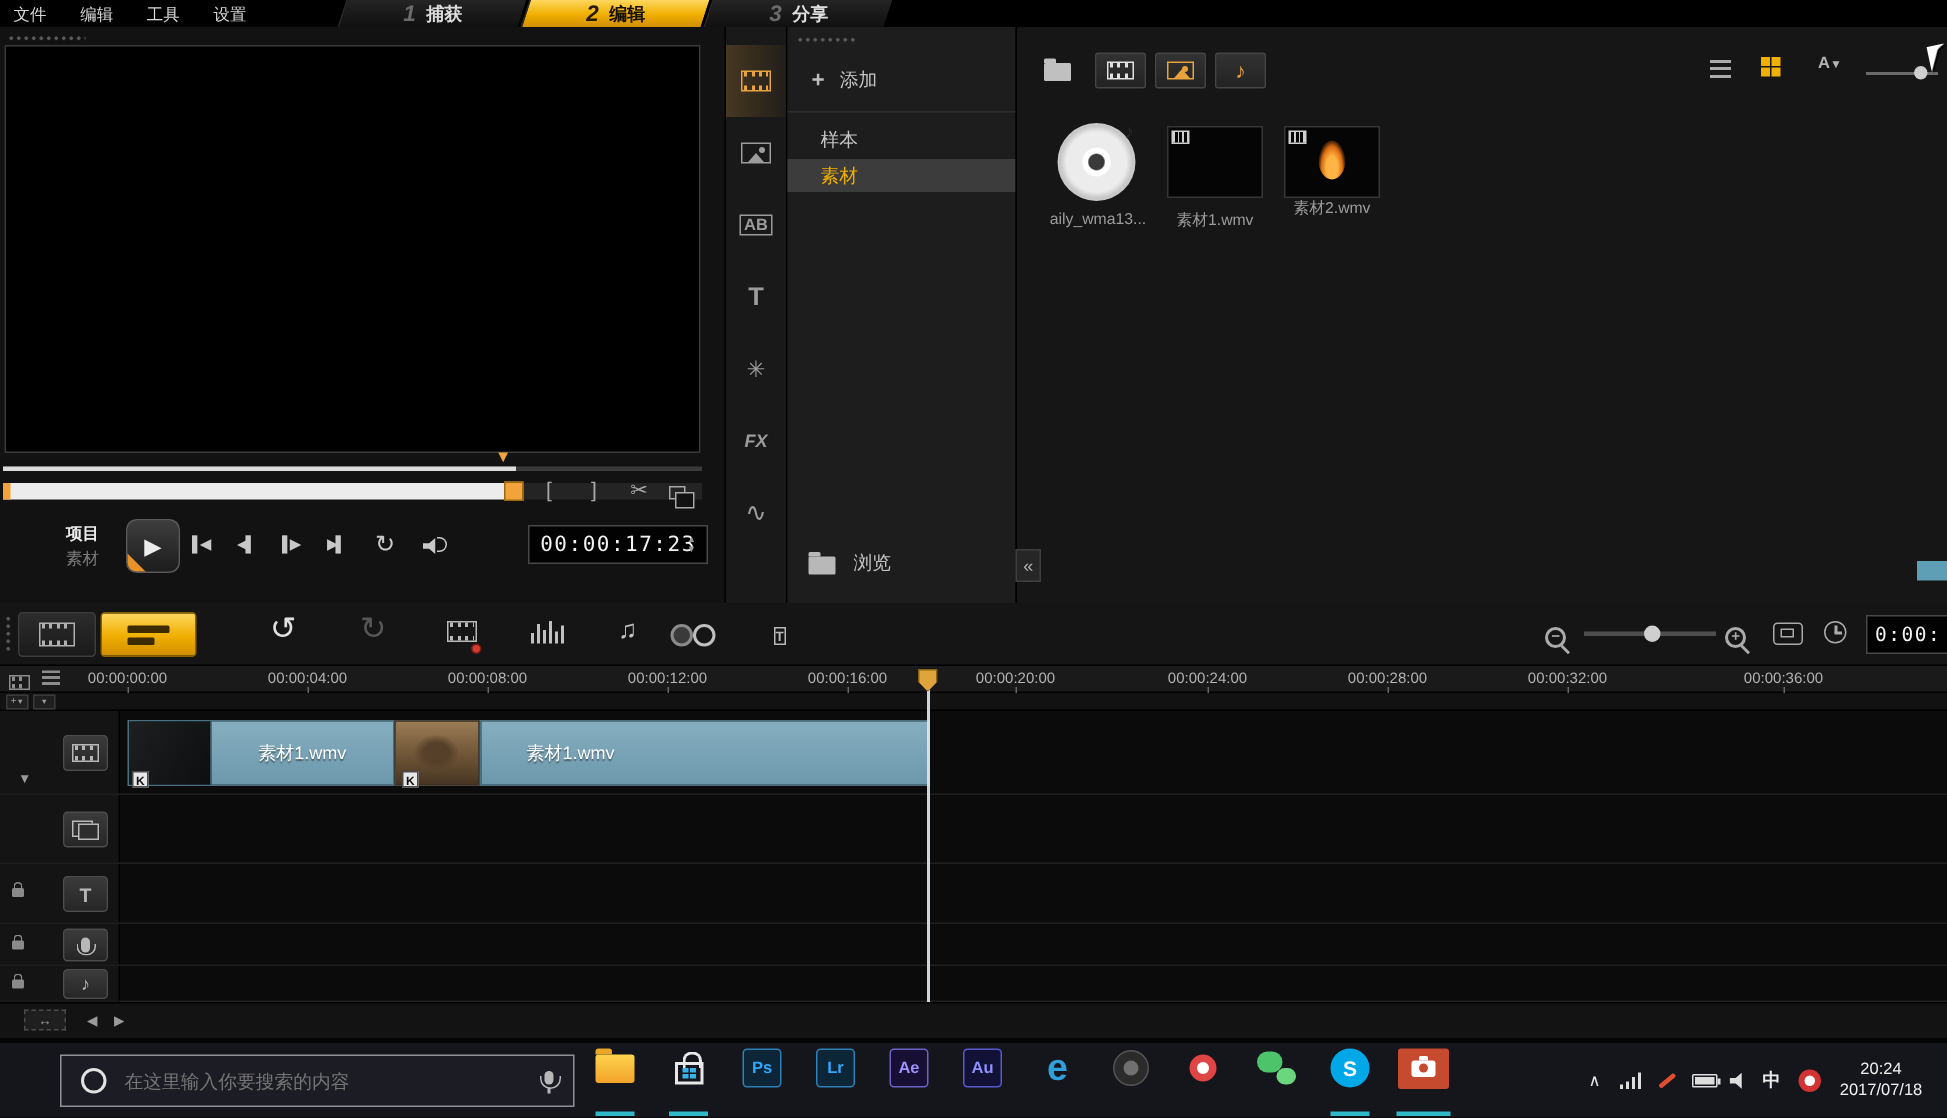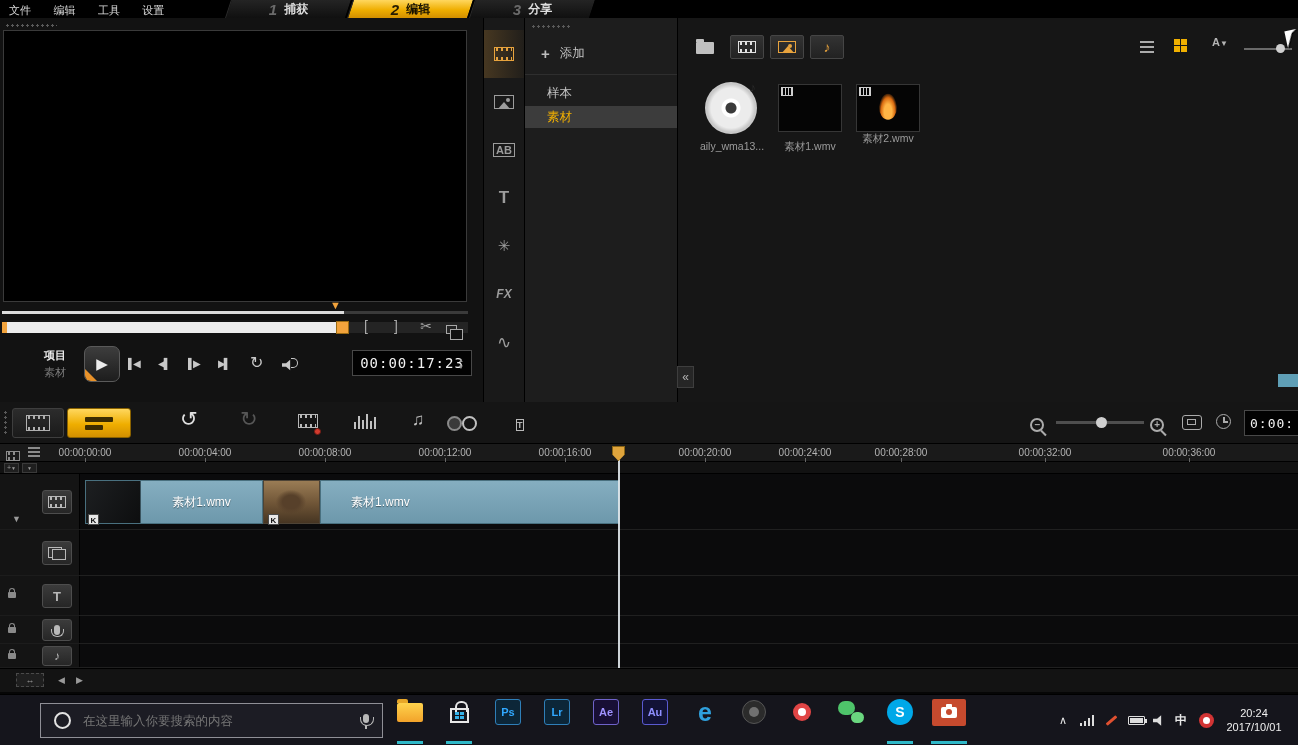--- a/index.html
+++ b/index.html
@@ -278,20 +278,24 @@
       <span style="margin-left:16px;font-size:15px;font-weight:bold;color:#bdbdbd">+</span>
       <span style="margin-left:10px">添加</span>
     </div>
     <div class="abs" style="left:0;top:56px;width:152px;height:1px;background:#2e2e2e"></div>
     <div class="row" style="top:64px;height:22px;padding-left:22px">
         <span>样本</span>
       </div>
     <div class="row sel" style="top:88px;height:22px;padding-left:22px">
         <span>素材</span>
       </div>
+    <div class="row" style="top:342px;height:30px">
+      <i class="ifolder" style="color:#b8b8b8;margin-left:14px"></i>
+      <span style="margin-left:12px">浏览</span>
+    </div>
   </div>
   <div class="libdivider"></div>
   <div class="collapse">
       <span>«</span>
     </div>
 
   <div class="libcontent">
     <span class="abs" style="left:18px;top:20px;color:#c0c0c0"><i class="ifolder"></i></span>
     <div class="filterbtn" style="left:52px;top:17px">
         <i class="ifilm" style="color:#e2e2e2;width:18px;height:12px"></i>
@@ -371,23 +375,23 @@
     </div>
 
     <div class="ruler">
       <span class="abs" style="left:6px;top:3px;color:#8c8c8c"><i class="ifilm" style="width:14px;height:10px"></i></span>
       <span class="abs" style="left:28px;top:3px;width:12px;height:10px;background:repeating-linear-gradient(180deg,#8c8c8c 0 2px,transparent 2px 4px)"></span>
       <span class="rlabel" style="left:40px">00:00:00:00</span>
       <span class="rlabel" style="left:160px">00:00:04:00</span>
       <span class="rlabel" style="left:280px">00:00:08:00</span>
       <span class="rlabel" style="left:400px">00:00:12:00</span>
       <span class="rlabel" style="left:520px">00:00:16:00</span>
-      <span class="rlabel" style="left:660px">00:00:20:00</span>
+      <span class="rlabel" style="left:632px">00:00:20:00</span>
       <span class="rlabel" style="left:760px">00:00:24:00</span>
-      <span class="rlabel" style="left:856px">00:00:28:00</span>
+      <span class="rlabel" style="left:880px">00:00:28:00</span>
       <span class="rlabel" style="left:1000px">00:00:32:00</span>
       <span class="rlabel" style="left:1144px">00:00:36:00</span>
     </div>
 
     <div class="addrow">
       <span class="minibtn" style="left:4px;top:1px"><span>+</span><span style="font-size:5px">▼</span></span>
       <span class="minibtn" style="left:22px;top:1px"><span></span><span style="font-size:5px">▼</span></span>
     </div>
 
     <div class="hdrcol"></div>
@@ -524,18 +528,18 @@
         <i class="ispk" style="color:#ddd"></i>
       </div>
     <div class="trayitem" style="left:1172px;width:18px;font-size:12px;font-weight:bold">
         <span>中</span>
       </div>
     <div class="trayitem" style="left:1196px;width:20px">
         <i class="redtray"></i>
       </div>
     <div class="clockblk">
       <div>20:24</div>
-      <div>2017/10/01</div>
+      <div>2017/07/18</div>
     </div>
   </div>
 
   <i class="cursor"></i>
 </div>
 
 </body></html>

